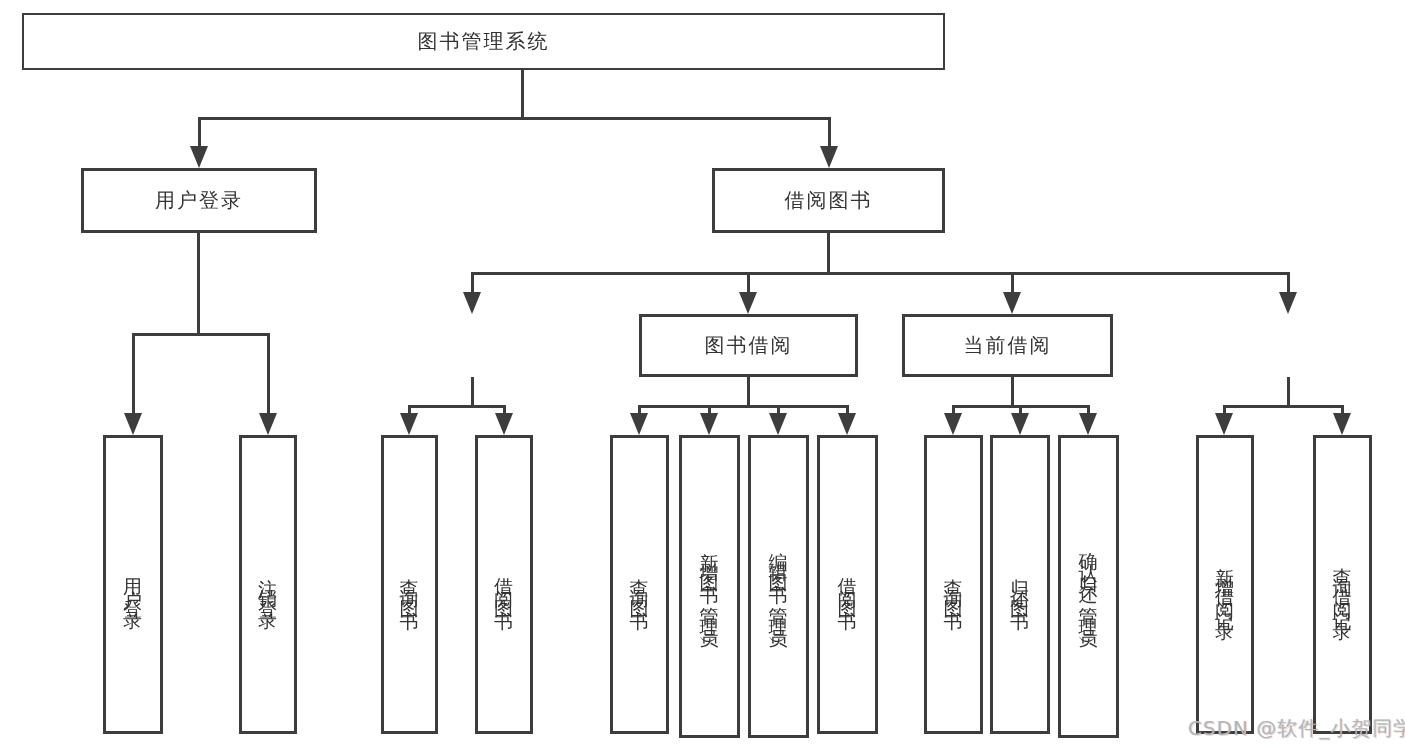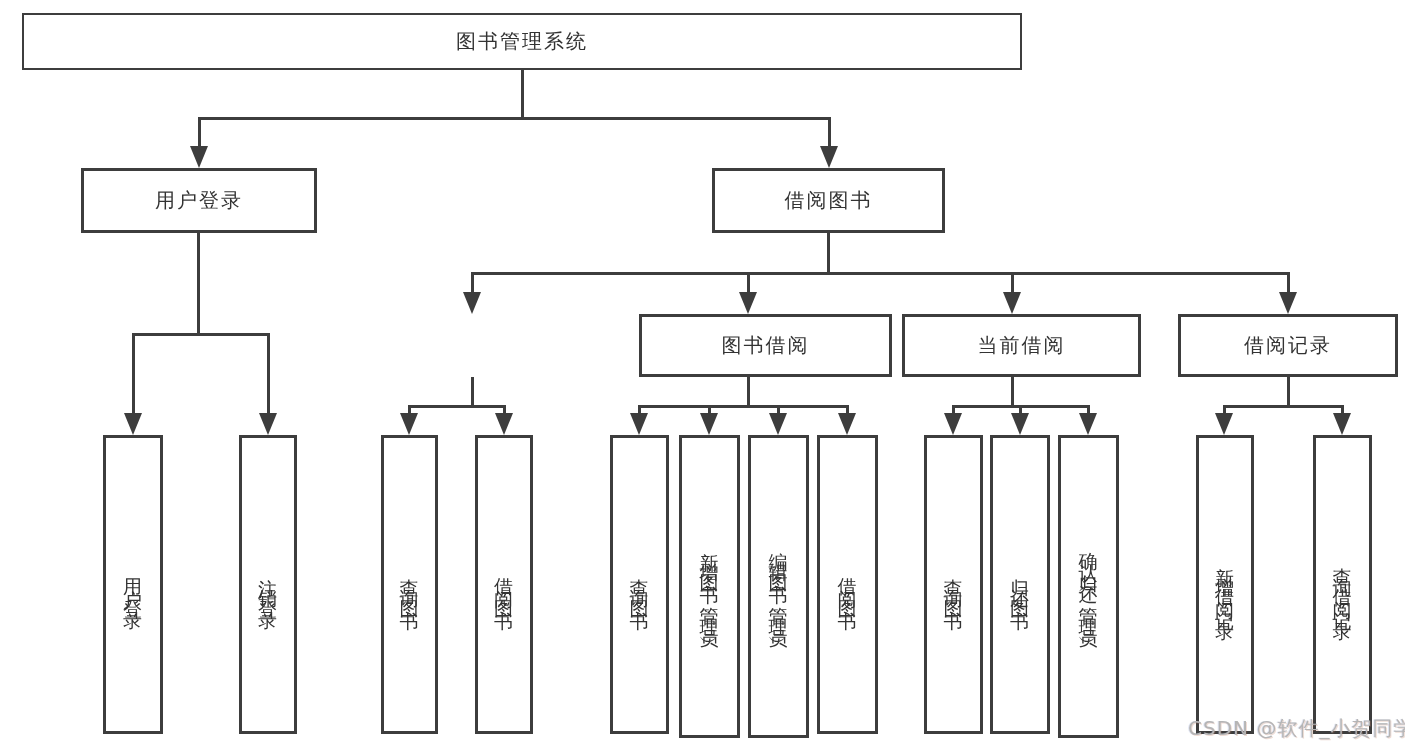--- a/index.html
+++ b/index.html
@@ -25,21 +25,21 @@
   .watermark{position:absolute;left:1188px;top:715px;font-size:20px;
        color:#b5b5b5;letter-spacing:1px;white-space:nowrap;
        text-shadow:1px 1px 0 rgba(190,120,90,0.25), -1px 0 0 rgba(110,130,200,0.2);
        z-index:5;}
 </style>
 </head>
 <body>
 
 <div class="stage">
 
-  <div class="box h root" style="left:22px;top:13px;width:1000px;height:57px">
+  <div class="box h root" style="left:22px;top:13px;width:923px;height:57px">
     <span>图书管理系统</span>
   </div>
 
   <div class="line" style="left:521px;top:70px;width:3px;height:49px"></div>
   <div class="line" style="left:198px;top:117px;width:633px;height:3px"></div>
   <div class="line" style="left:198px;top:118px;width:3px;height:30px"></div>
   <div class="line" style="left:828px;top:118px;width:3px;height:30px"></div>
   <div class="arrow" style="left:190px;top:146px"></div>
   <div class="arrow" style="left:820px;top:146px"></div>
 
@@ -61,28 +61,25 @@
   <div class="arrow" style="left:1003px;top:292px"></div>
   <div class="arrow" style="left:1279px;top:292px"></div>
 
   <div class="line" style="left:197px;top:233px;width:3px;height:103px"></div>
   <div class="line" style="left:132px;top:333px;width:138px;height:3px"></div>
   <div class="line" style="left:132px;top:334px;width:3px;height:82px"></div>
   <div class="line" style="left:267px;top:334px;width:3px;height:82px"></div>
   <div class="arrow" style="left:124px;top:413px"></div>
   <div class="arrow" style="left:259px;top:413px"></div>
 
-  <div class="box h" style="left:639px;top:314px;width:253px;height:63px">
+  <div class="box h" style="left:639px;top:314px;width:219px;height:63px">
     <span>图书借阅</span>
   </div>
-  <div class="box h" style="left:902px;top:314px;width:239px;height:63px">
+  <div class="box h" style="left:902px;top:314px;width:211px;height:63px">
     <span>当前借阅</span>
-  </div>
-  <div class="box h" style="left:1178px;top:314px;width:220px;height:63px">
-    <span>借阅记录</span>
   </div>
 
   <div class="line" style="left:471px;top:377px;width:3px;height:31px"></div>
   <div class="line" style="left:408px;top:405px;width:98px;height:3px"></div>
   <div class="line" style="left:408px;top:406px;width:3px;height:10px"></div>
   <div class="line" style="left:503px;top:406px;width:3px;height:10px"></div>
   <div class="arrow" style="left:400px;top:413px"></div>
   <div class="arrow" style="left:495px;top:413px"></div>
 
   <div class="line" style="left:747px;top:377px;width:3px;height:31px"></div>

